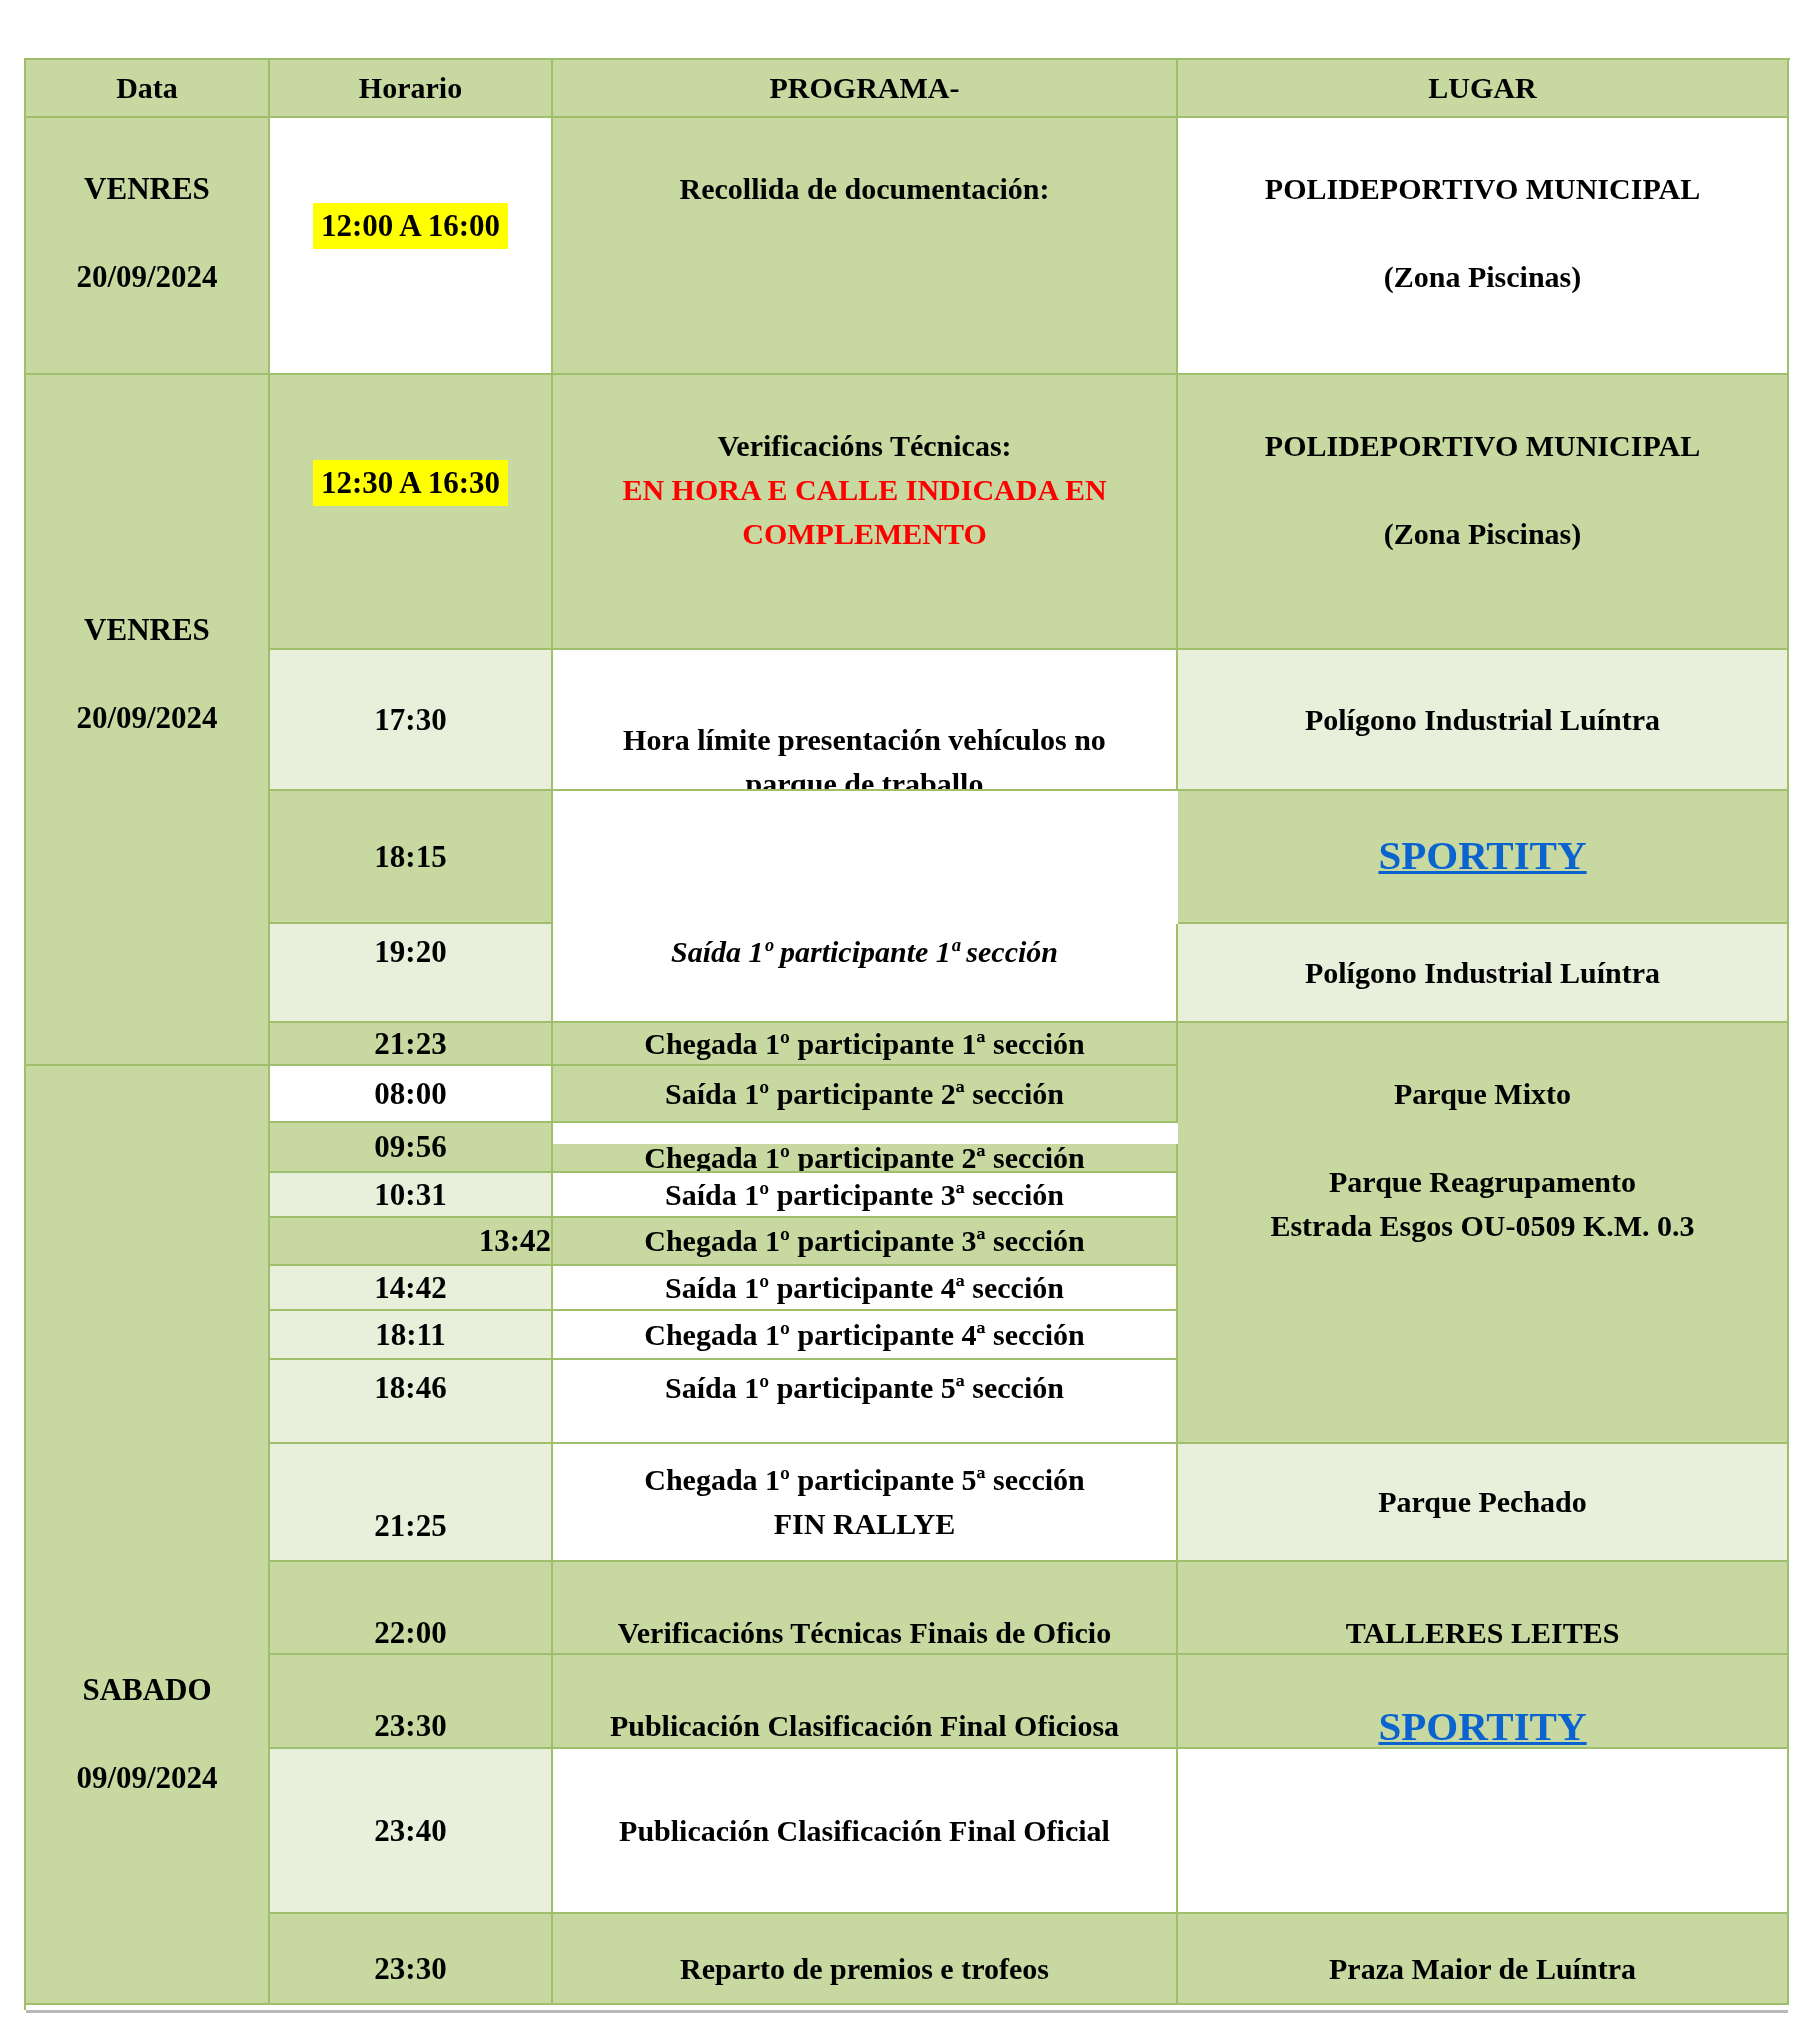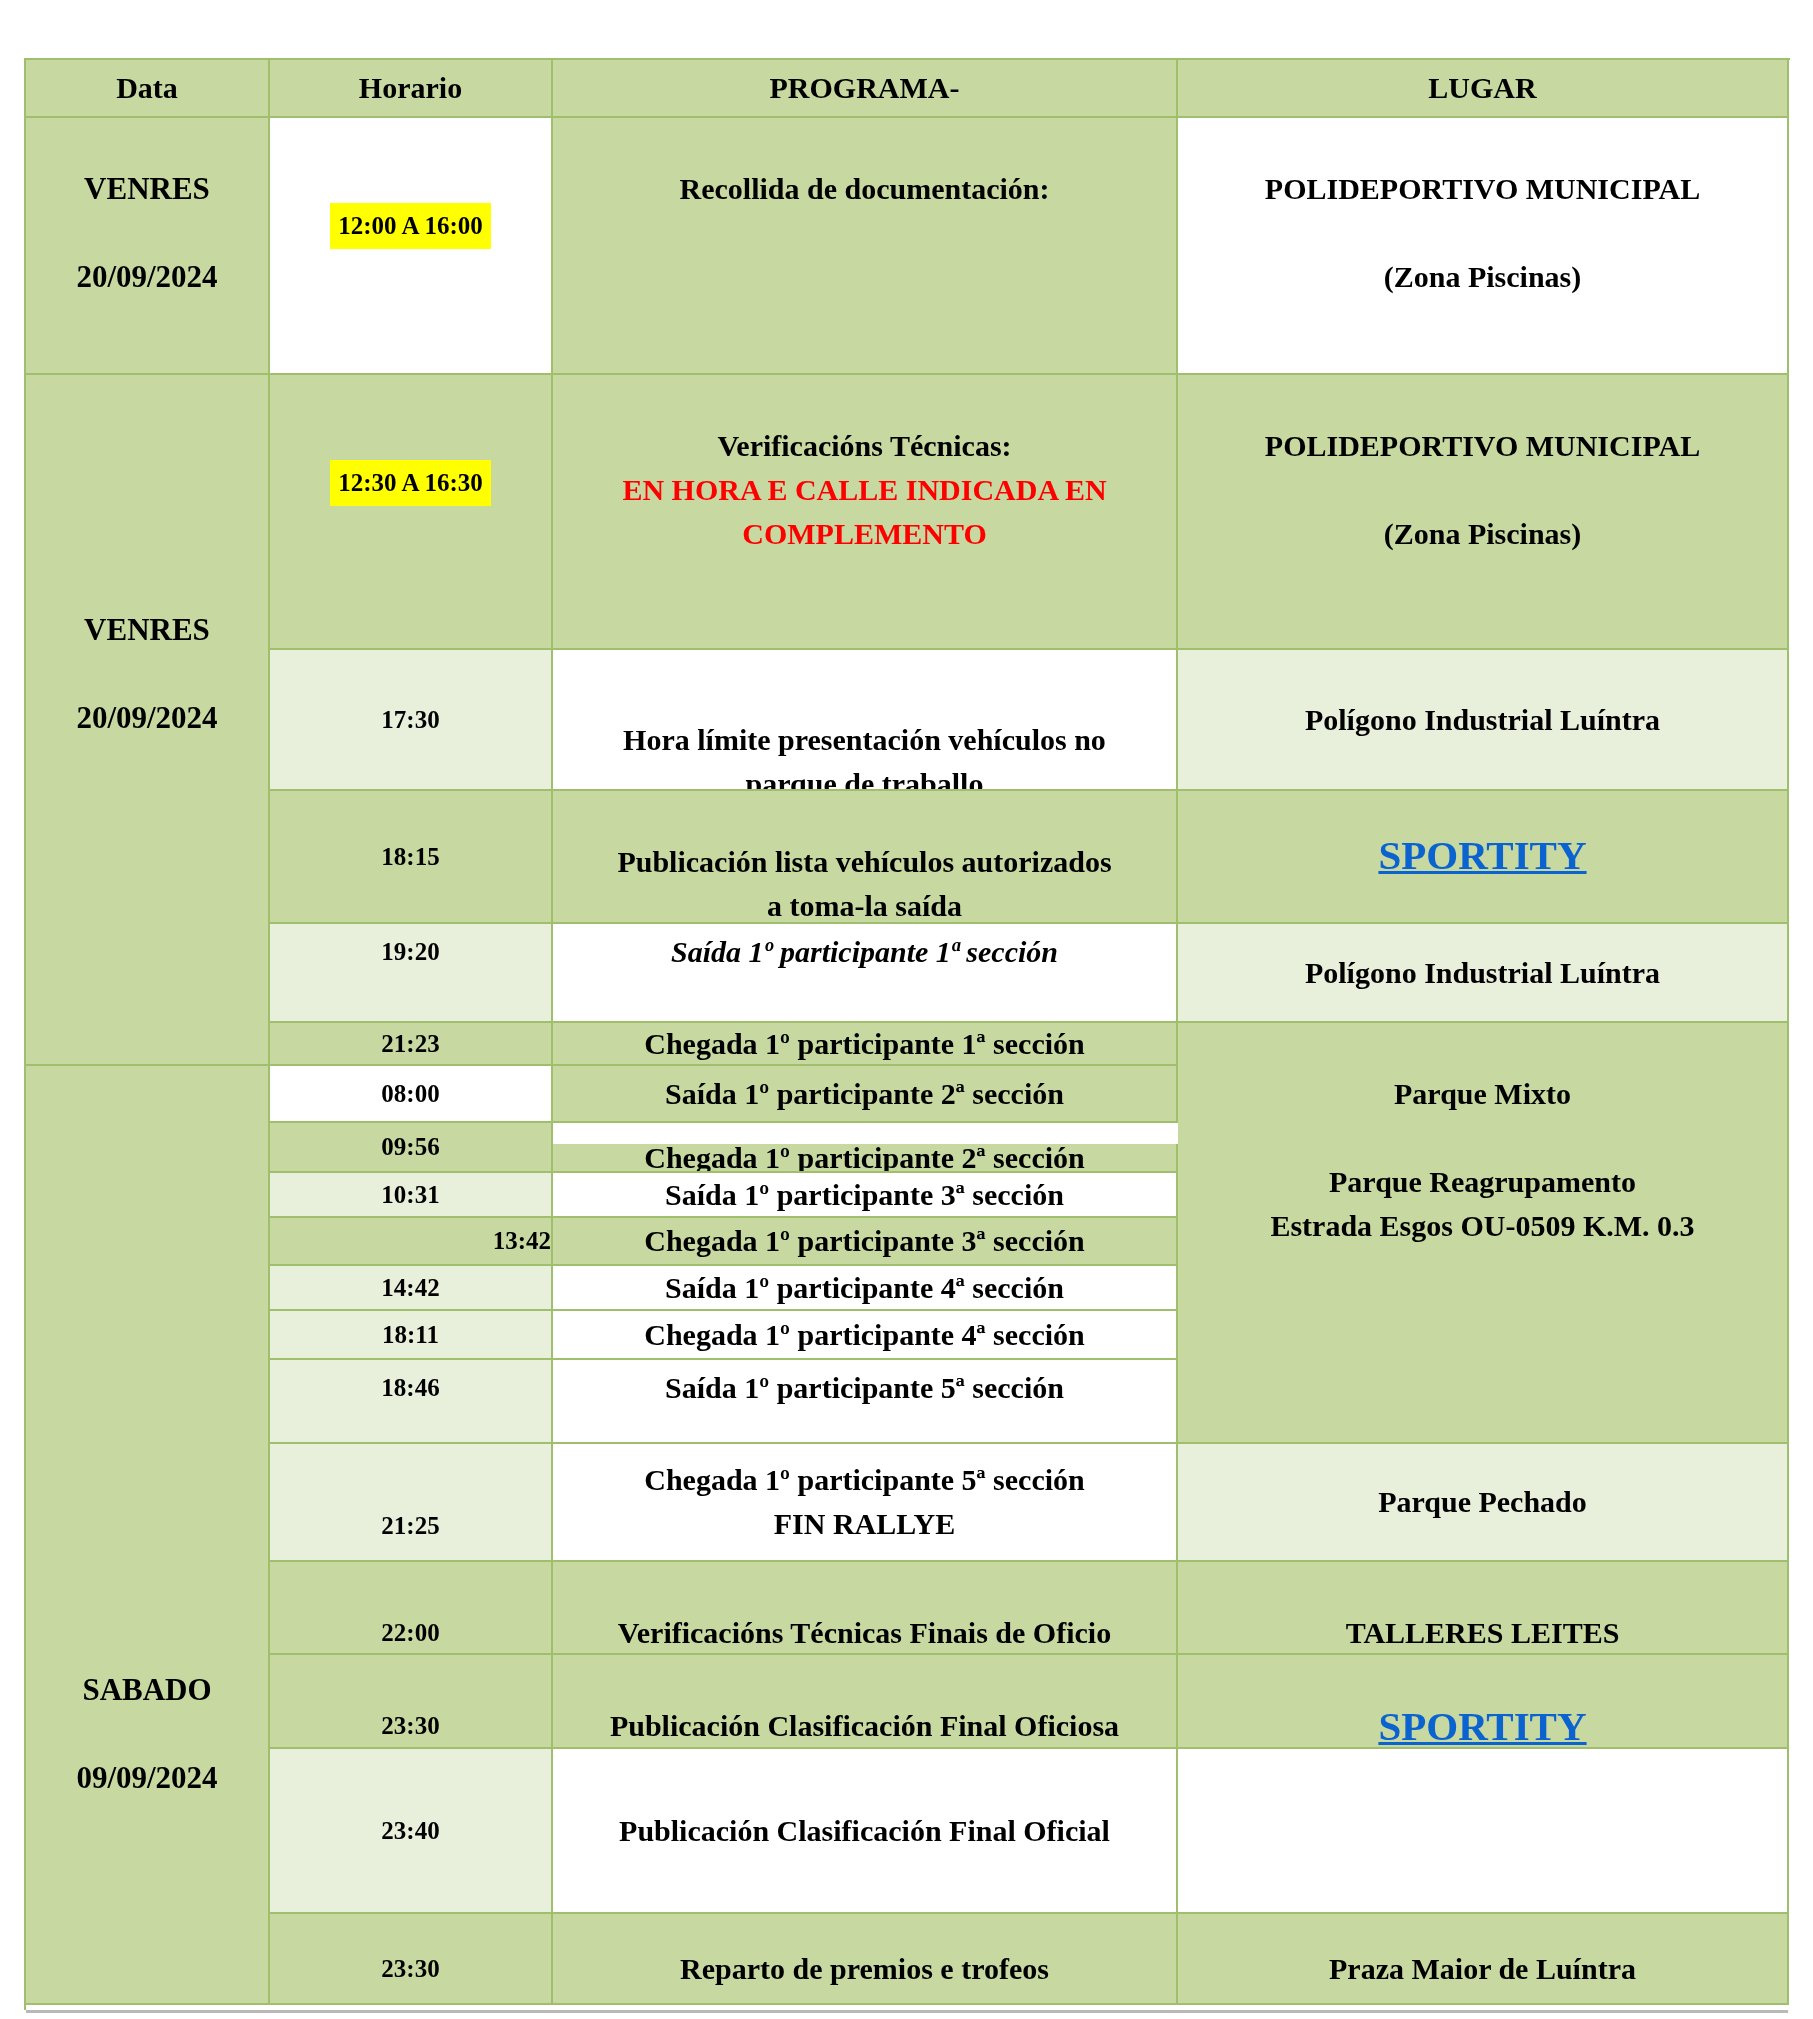--- a/index.html
+++ b/index.html
@@ -34,21 +34,21 @@
     display:flex;flex-direction:column;
     align-items:center;justify-content:center;
     text-align:center;overflow:hidden;
     font-weight:bold;
   }
   .bg-g{background:var(--green);}
   .bg-l{background:var(--light);}
   .bg-w{background:var(--white);}
   .ln{line-height:44px;min-height:44px;font-size:30px;white-space:nowrap;}
   .header-cell .ln{font-size:30px;}
-  .time-cell .ln{font-size:25px;}
+  .time-cell .ln{font-size:31px;}
   .day-cell .ln{font-size:31px;}
   .red{color:#ff0000;}
   .hl{background:#ffff00;padding:1px 7.8px;display:inline-block;}
   a.loc-link{color:#0b63cf;text-decoration:underline;text-decoration-thickness:2.9px;font-size:41px;font-weight:bold;}
   
   .vt6{justify-content:flex-start;padding-top:5.8px;}
   .vt50{justify-content:flex-start;padding-top:49px;}
   .vt70{justify-content:flex-start;padding-top:68px;}
   .vt88{justify-content:flex-start;padding-top:85px;}
   .vt240{justify-content:flex-start;padding-top:233px;}
@@ -103,24 +103,20 @@
     <div class="cell bg-l time-cell" style="grid-area: 4 / 2;">
       <div class="ln">17:30</div>
     </div>
     <div class="cell bg-w vt70" style="grid-area: 4 / 3;">
       <div class="ln">Hora límite presentación vehículos no</div>
       <div class="ln">parque de traballo</div>
     </div>
     <div class="cell bg-g time-cell" style="grid-area: 5 / 2;">
       <div class="ln">18:15</div>
     </div>
-    <div class="cell bg-g vt50" style="grid-area: 5 / 3;">
-      <div class="ln">Publicación lista vehículos autorizados</div>
-      <div class="ln">a toma-la saída</div>
-    </div>
     <div class="cell bg-l vt6 time-cell" style="grid-area: 6 / 2;">
       <div class="ln">19:20</div>
     </div>
     <div class="cell bg-w vt6" style="grid-area: 6 / 3; font-style: italic;">
       <div class="ln">Saída 1º participante 1ª sección</div>
     </div>
     <div class="cell bg-g time-cell" style="grid-area: 7 / 2;">
       <div class="ln">21:23</div>
     </div>
     <div class="cell bg-g" style="grid-area: 7 / 3;">

